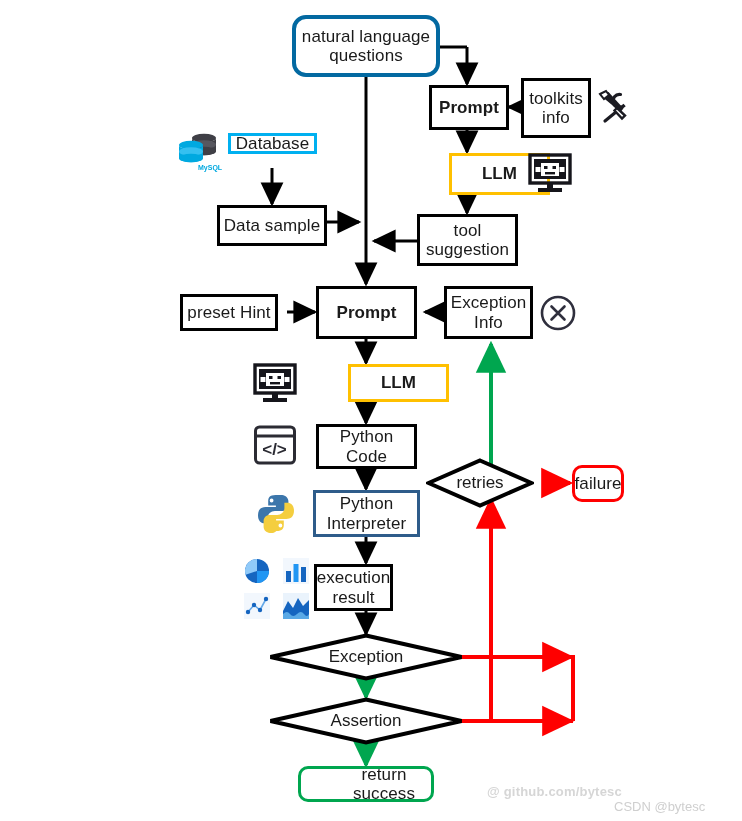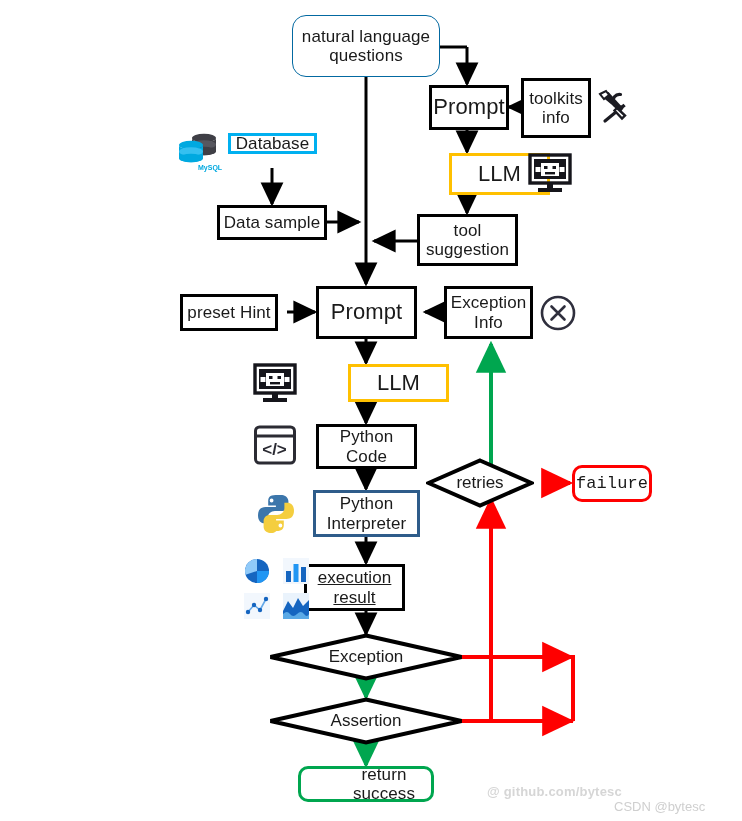--- a/index.html
+++ b/index.html
@@ -11,22 +11,22 @@
   #stage{position:absolute;left:0;top:0;width:742px;height:821px;}
   svg#wires{position:absolute;left:0;top:0;width:742px;height:821px;pointer-events:none;}
 
   .node{
     position:absolute;box-sizing:border-box;display:flex;
     align-items:center;justify-content:center;text-align:center;
     background:#ffffff;color:#1a1a1a;line-height:1.12;
     font-size:17px;letter-spacing:0.1px;z-index:3;
   }
   .rect{border:3px solid #000000;}
-  .round{border:1px solid #0369a1;border-radius:14px;align-items:center;}
-  .bold{font-weight:normal;font-size:22px;}
+  .round{border:4px solid #0369a1;border-radius:14px;align-items:center;}
+  .bold{font-weight:bold;font-size:17px;}
   .amber{border-color:#FFC000;margin-left:32px;}
   .cyan{border-color:#00B0F0;}
   .steel{border-color:#2E5C8A;}
   .red{border-color:#FF0000;border-radius:10px;}
   .green{border-color:#00A64F;border-radius:10px;}
 
   .diamond{
     position:absolute;z-index:3;display:flex;align-items:center;justify-content:center;
   }
   .diamond .dlabel{position:relative;z-index:4;font-size:17px;color:#1a1a1a;}
@@ -145,21 +145,21 @@
     <span>
       <span>tool</span><br>
       <span>suggestion</span>
     </span>
   </div>
 
   <div class="node rect cyan" style="left:228px;top:133px;width:89px;height:21px;">
     <span>Database</span>
   </div>
 
-  <div class="node rect" style="left:217px;top:205px;width:110px;height:35px;">
+  <div class="node rect" style="left:217px;top:205px;width:110px;height:41px;">
     <span>Data sample</span>
   </div>
 
   <div class="node rect" style="left:180px;top:294px;width:98px;height:37px;">
     <span>preset  Hint</span>
   </div>
 
   <div class="node rect bold" style="left:316px;top:286px;width:101px;height:53px;">
     <span>Prompt</span>
   </div>
@@ -182,28 +182,28 @@
     </span>
   </div>
 
   <div class="node rect steel" style="left:313px;top:490px;width:107px;height:47px;">
     <span>
       <span>Python</span><br>
       <span>Interpreter</span>
     </span>
   </div>
 
-  <div class="node rect" style="left:304px;top:564px;width:101px;height:47px;text-decoration:underline;">
+  <div class="node rect" style="left:314px;top:564px;width:79px;height:47px;">
     <span>
       <span>execution</span><br>
       <span>result</span>
     </span>
   </div>
 
-  <div class="node rect red" style="left:572px;top:465px;width:80px;height:37px;font-family:Liberation Mono, monospace;">
+  <div class="node rect red" style="left:572px;top:465px;width:52px;height:37px;">
     <span>failure</span>
   </div>
 
   <div class="node rect green" style="left:298px;top:766px;width:136px;height:36px;padding-left:36px;">
     <span>return success</span>
   </div>
 
   <div class="diamond" style="left:426px;top:458px;width:108px;height:50px;">
     <svg width="108" height="50" viewBox="0 0 108 50">
       <polygon points="54,2.5 105.5,25 54,47.5 2.5,25" fill="#fff" stroke="#000" stroke-width="4"></polygon>

